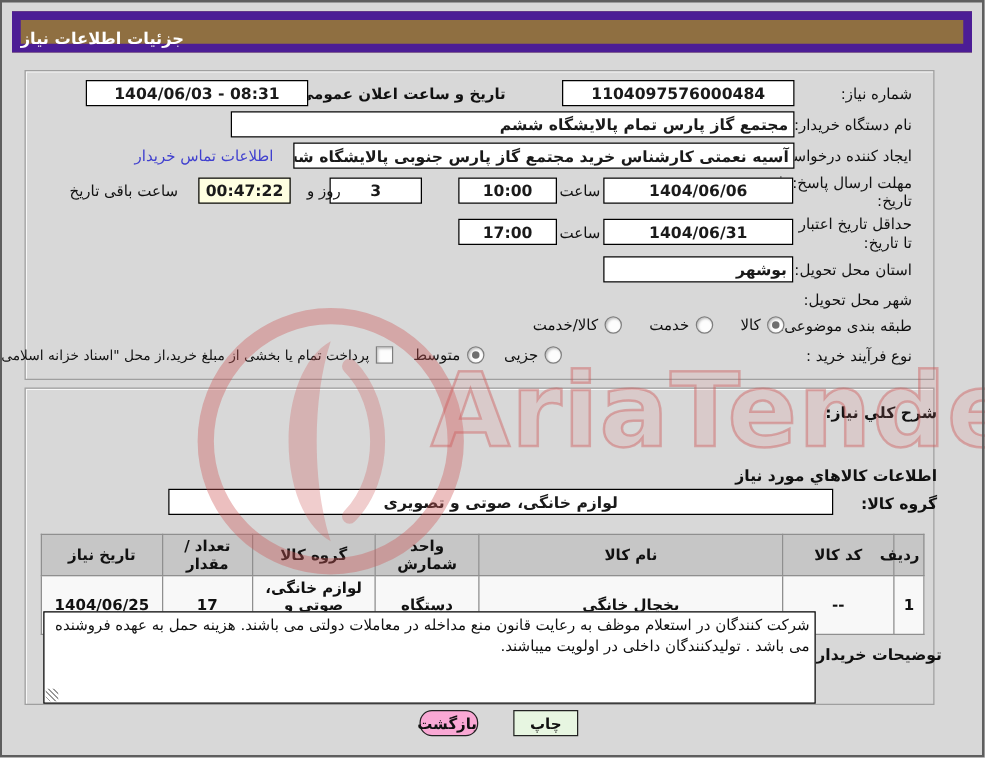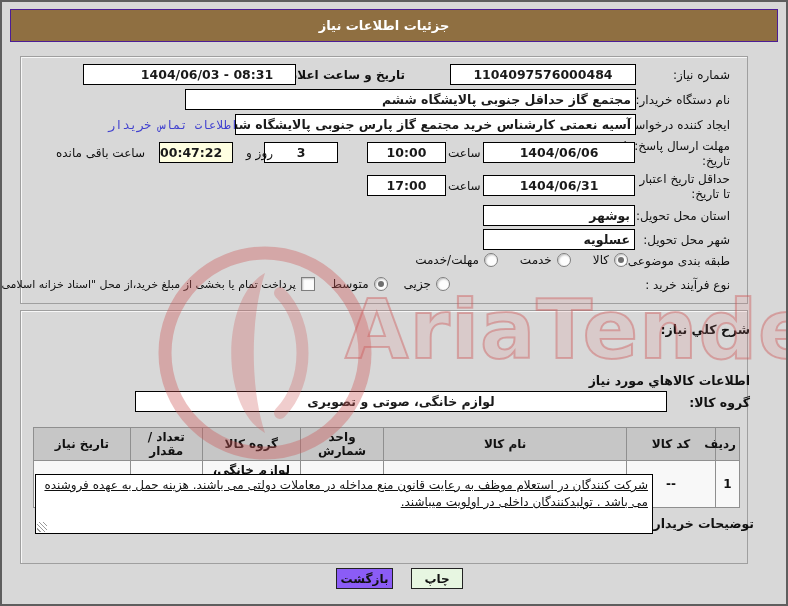--- a/index.html
+++ b/index.html
@@ -12,23 +12,23 @@
     width:788px;height:606px;
     background:#d8d8d8;
     overflow:hidden;
     direction:rtl;
     margin:0 auto;
   }
   .frame{position:absolute;inset:0;border:2px solid #5e5e5e;pointer-events:none;z-index:40;}
   
   .titlebar{
     position:absolute;left:10px;top:9px;width:768px;height:33px;
-    background:#8f6f41;border:1px solid #4c1d95;box-sizing:border-box;
+    background:#8f6f41;border:7px solid #4c1d95;box-sizing:border-box;
     color:#fff;font-size:13px;font-weight:bold;
-    line-height:31px;text-align:center;padding-right:20px;
+    line-height:31px;text-align:left;padding-right:20px;
   }
   
   .gbox{
     position:absolute;border:1px solid #9f9f9f;
     box-shadow:1px 1px 0 rgba(255,255,255,.8) inset;
     background:transparent;
   }
   .gbox1{left:20px;top:56px;width:726px;height:246px;}
   .gbox2{left:20px;top:310px;width:726px;height:252px;}
   
@@ -39,23 +39,23 @@
   .lbl2{text-align:right;}
   .lbl.bold{font-weight:bold;font-size:12.5px;}
   
   .inp{
     position:absolute;background:#fff;border:1px solid #000;
     height:19px;line-height:19px;font-size:12.5px;font-weight:bold;
     color:#1a1a1a;box-sizing:content-box;overflow:hidden;white-space:nowrap;
   }
   .inp.center{text-align:center;direction:ltr;}
   .inp.rtl{text-align:right;padding:0 4px;}
-  .inp.countdown{background:#ffffe1;direction:ltr;}
+  .inp.countdown{background:#ffffe1;text-align:center;direction:ltr;}
   .link{
-    position:absolute;font-size:12px;color:#4040cf;white-space:nowrap;cursor:pointer;font-family:Liberation Mono, monospace;
+    position:absolute;font-size:12px;color:#4040cf;white-space:nowrap;cursor:pointer;
   }
   
   .choicerow{
     position:absolute;display:flex;align-items:center;direction:rtl;
     height:16px;
   }
   .radio{
     width:12px;height:12px;border:1px solid #7e7e7e;border-radius:50%;
     background:#fdfdfd;position:relative;flex:0 0 auto;
     box-shadow:inset 1px 1px 2px rgba(0,0,0,.25);
@@ -91,21 +91,21 @@
     padding:2px 3px;color:#111;
   }
   .gtable th{background:#c6c6c6;font-weight:bold;height:22px;}
   .gtable td{background:#f8f8f8;font-weight:bold;height:26px;line-height:14px;}
   
   .btn{
     position:absolute;height:21px;border:1px solid #222;
     font-size:12px;font-weight:bold;color:#111;text-align:center;
     line-height:20px;cursor:pointer;box-sizing:border-box;
   }
-  .btn.back{left:336px;top:568px;width:57px;background:#8b5cf6;}
+  .btn.back{left:336px;top:568px;width:47px;background:#f9a8d4;border-radius:10px;}
   .btn.print{left:411px;top:568px;width:52px;background:#e7f6e1;}
   
   .wm{position:absolute;inset:0;pointer-events:none;z-index:30;direction:ltr;}
   .wm-text{
     position:absolute;left:345px;top:282px;
     font-size:82px;font-weight:bold;letter-spacing:1px;white-space:nowrap;
     color:rgba(226,130,130,0.16);
     -webkit-text-stroke:2px rgba(205,88,88,0.42);
   }
   .wm-logo{position:absolute;left:150px;top:238px;}
@@ -116,64 +116,63 @@
 <div class="page">
   <div class="frame"></div>
 
   <div class="titlebar">جزئیات اطلاعات نیاز</div>
 
   <div class="gbox gbox1"></div>
 
   <div class="lbl" style="right:58px;top:68px;">شماره نیاز:</div>
   <div class="inp center" style="left:450px;top:64px;width:184px;">1104097576000484</div>
   <div class="lbl" style="right:383px;top:68px;font-weight:bold;">تاریخ و ساعت اعلان عمومی:</div>
-  <div class="inp center" style="left:83px;top:64px;width:176px;padding-left:35px;">1404/06/03 - 08:31</div>
+  <div class="inp center" style="left:69px;top:64px;width:176px;">1404/06/03 - 08:31</div>
 
   <div class="lbl" style="right:58px;top:93px;">نام دستگاه خریدار:</div>
-  <div class="inp rtl" style="left:185px;top:89px;width:441px;">مجتمع گاز حداقل جنوبی  پالایشگاه ششم</div>
+  <div class="inp rtl" style="left:185px;top:89px;width:441px;">مجتمع گاز پارس تمام  پالایشگاه ششم</div>
 
   <div class="lbl" style="right:58px;top:118px;">ایجاد کننده درخواست:</div>
   <div class="inp rtl" style="left:235px;top:114px;width:391px;">آسیه نعمتی کارشناس خرید مجتمع گاز پارس جنوبی  پالایشگاه ششم</div>
   <div class="link" style="left:108px;top:118px;">اطلاعات تماس خریدار</div>
 
   <div class="lbl lbl2" style="right:58px;top:139px;">
     <span>مهلت ارسال پاسخ: تا</span><br>
     <span>تاریخ:</span>
   </div>
   <div class="inp center" style="left:483px;top:142px;width:150px;">1404/06/06</div>
   <div class="lbl" style="left:448px;top:146px;">ساعت</div>
   <div class="inp center" style="left:367px;top:142px;width:77px;">10:00</div>
   <div class="inp center" style="left:264px;top:142px;width:72px;">3</div>
   <div class="lbl" style="left:234px;top:146px;padding-left:12px;">روز و</div>
   <div class="inp countdown" style="left:159px;top:142px;width:72px;">00:47:22</div>
-  <div class="lbl" style="left:56px;top:146px;">ساعت باقی مانده</div>
+  <div class="lbl" style="left:56px;top:146px;">ساعت باقی تاریخ</div>
 
   <div class="lbl lbl2" style="right:58px;top:172px;">
     <span>حداقل تاریخ اعتبار قیمت:</span><br>
     <span>تا تاریخ:</span>
   </div>
   <div class="inp center" style="left:483px;top:175px;width:150px;">1404/06/31</div>
   <div class="lbl" style="left:448px;top:179px;">ساعت</div>
   <div class="inp center" style="left:367px;top:175px;width:77px;">17:00</div>
 
   <div class="lbl" style="right:58px;top:209px;">استان محل تحویل:</div>
   <div class="inp rtl" style="left:483px;top:205px;width:142px;">بوشهر</div>
   <div class="lbl" style="right:58px;top:233px;">شهر محل تحویل:</div>
-  <div class="inp rtl" style="left:483px;top:229px;width:142px;">عسلویه</div>
 
   <div class="lbl" style="right:58px;top:254px;">طبقه بندی موضوعی:</div>
   <div class="choicerow" style="right:160px;top:252px;">
     <span class="radio sel"></span>
     <span class="opt">کالا</span>
     <span class="gap"></span>
     <span class="radio"></span>
     <span class="opt">خدمت</span>
     <span class="gap"></span>
     <span class="radio"></span>
-    <span class="opt">مهلت/خدمت</span>
+    <span class="opt">کالا/خدمت</span>
   </div>
 
   <div class="lbl" style="right:58px;top:278px;margin-left:12px;">نوع فرآیند خرید :</div>
   <div class="choicerow" style="right:338px;top:276px;">
     <span class="radio"></span>
     <span class="opt">جزیی</span>
     <span class="gap" style="width:16px;"></span>
     <span class="radio sel"></span>
     <span class="opt">متوسط</span>
     <span class="gap" style="width:16px;"></span>
@@ -218,21 +217,21 @@
         <td>یخچال خانگی</td>
         <td>دستگاه</td>
         <td>لوازم خانگی، صوتی و تصویری</td>
         <td style="direction:ltr">17</td>
         <td style="direction:ltr">1404/06/25</td>
       </tr>
     </tbody>
   </table>
 
   <div class="lbl bold" style="right:34px;top:516px;">توضیحات خریدار:</div>
-  <div class="tarea" style="left:35px;top:474px;width:618px;height:60px;text-decoration:underline;">
+  <div class="tarea" style="left:35px;top:489px;width:618px;height:74px;">
     <span>شرکت کنندگان در استعلام موظف به رعایت قانون منع مداخله در معاملات دولتی می باشند. هزینه حمل به عهده فروشنده می باشد . تولیدکنندگان داخلی در اولویت میباشند.</span>
     <span class="rh"></span>
   </div>
 
   <div class="btn back">بازگشت</div>
   <div class="btn print">چاپ</div>
 
   <div class="wm">
     <svg class="wm-logo" width="230" height="230" viewBox="0 0 230 230">
       <circle cx="115" cy="115" r="100" fill="none" stroke="rgba(205,88,88,0.38)" stroke-width="13"></circle>

